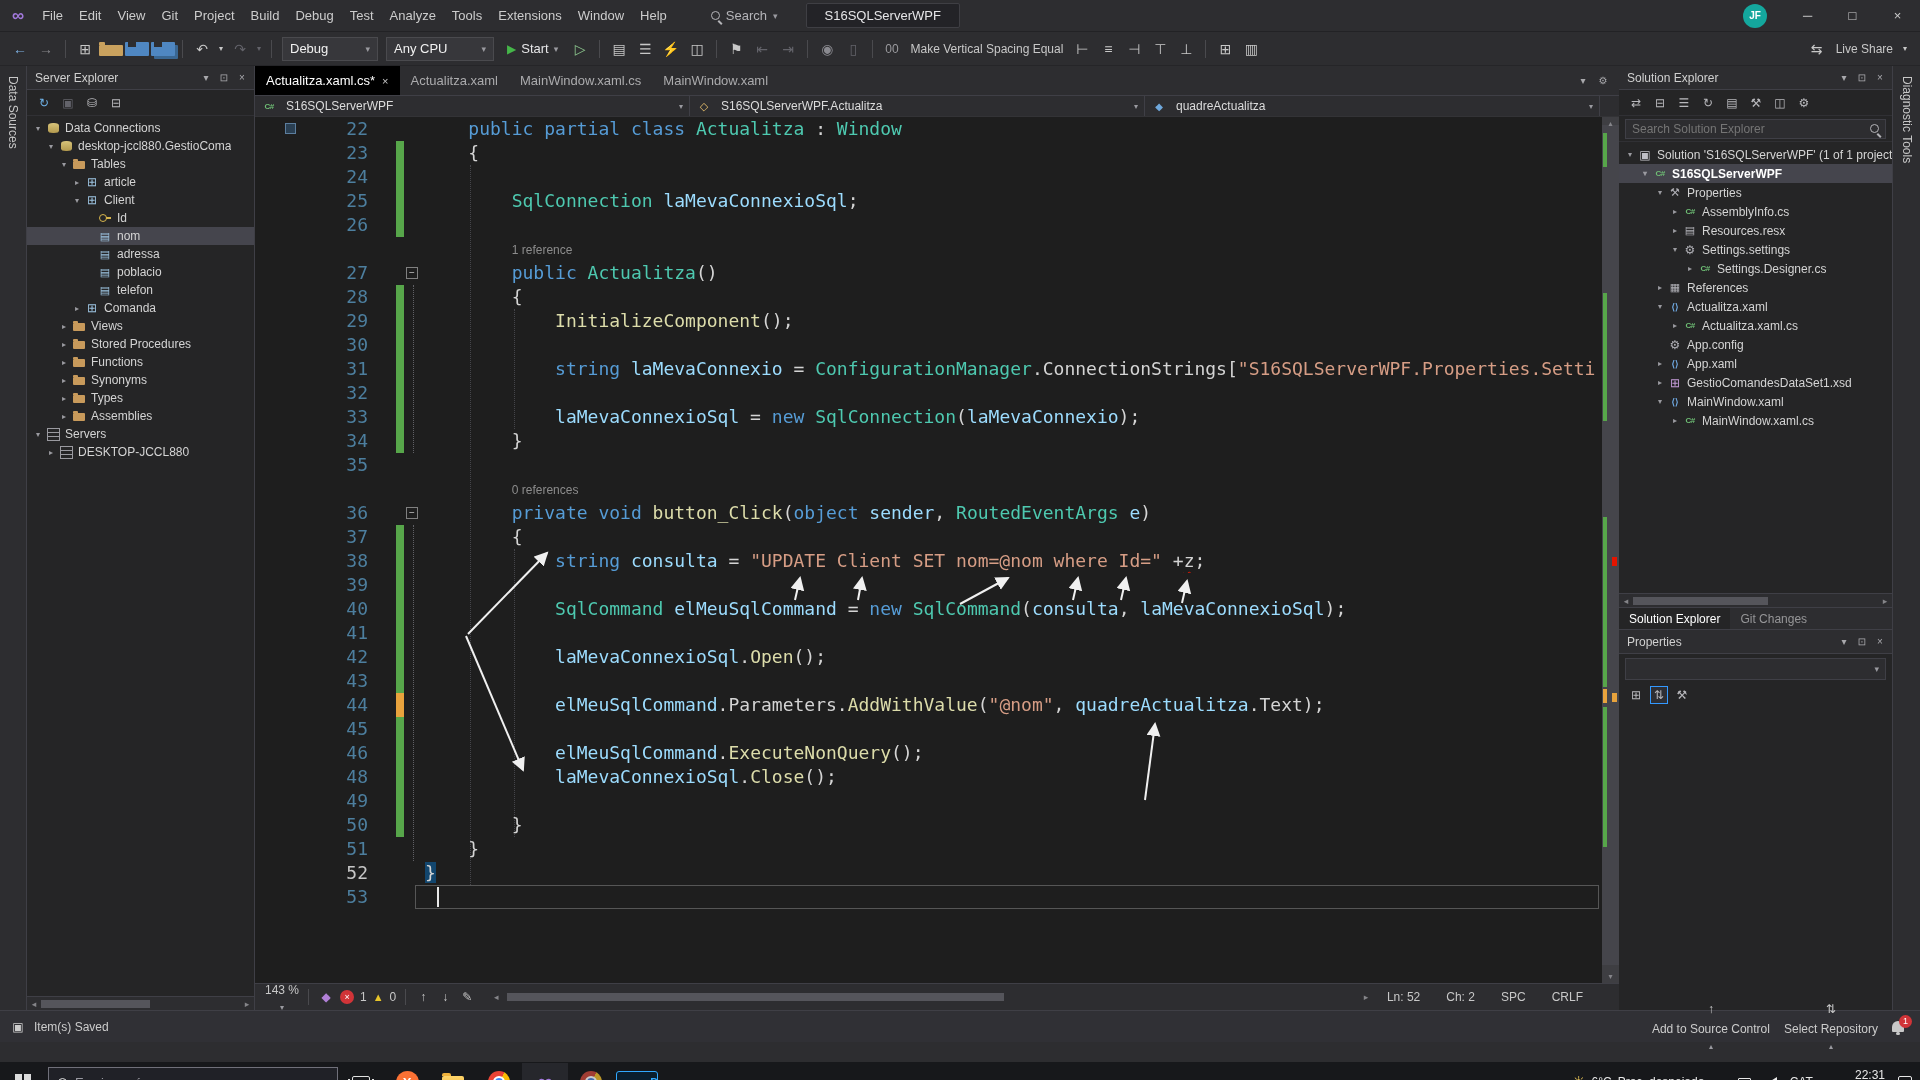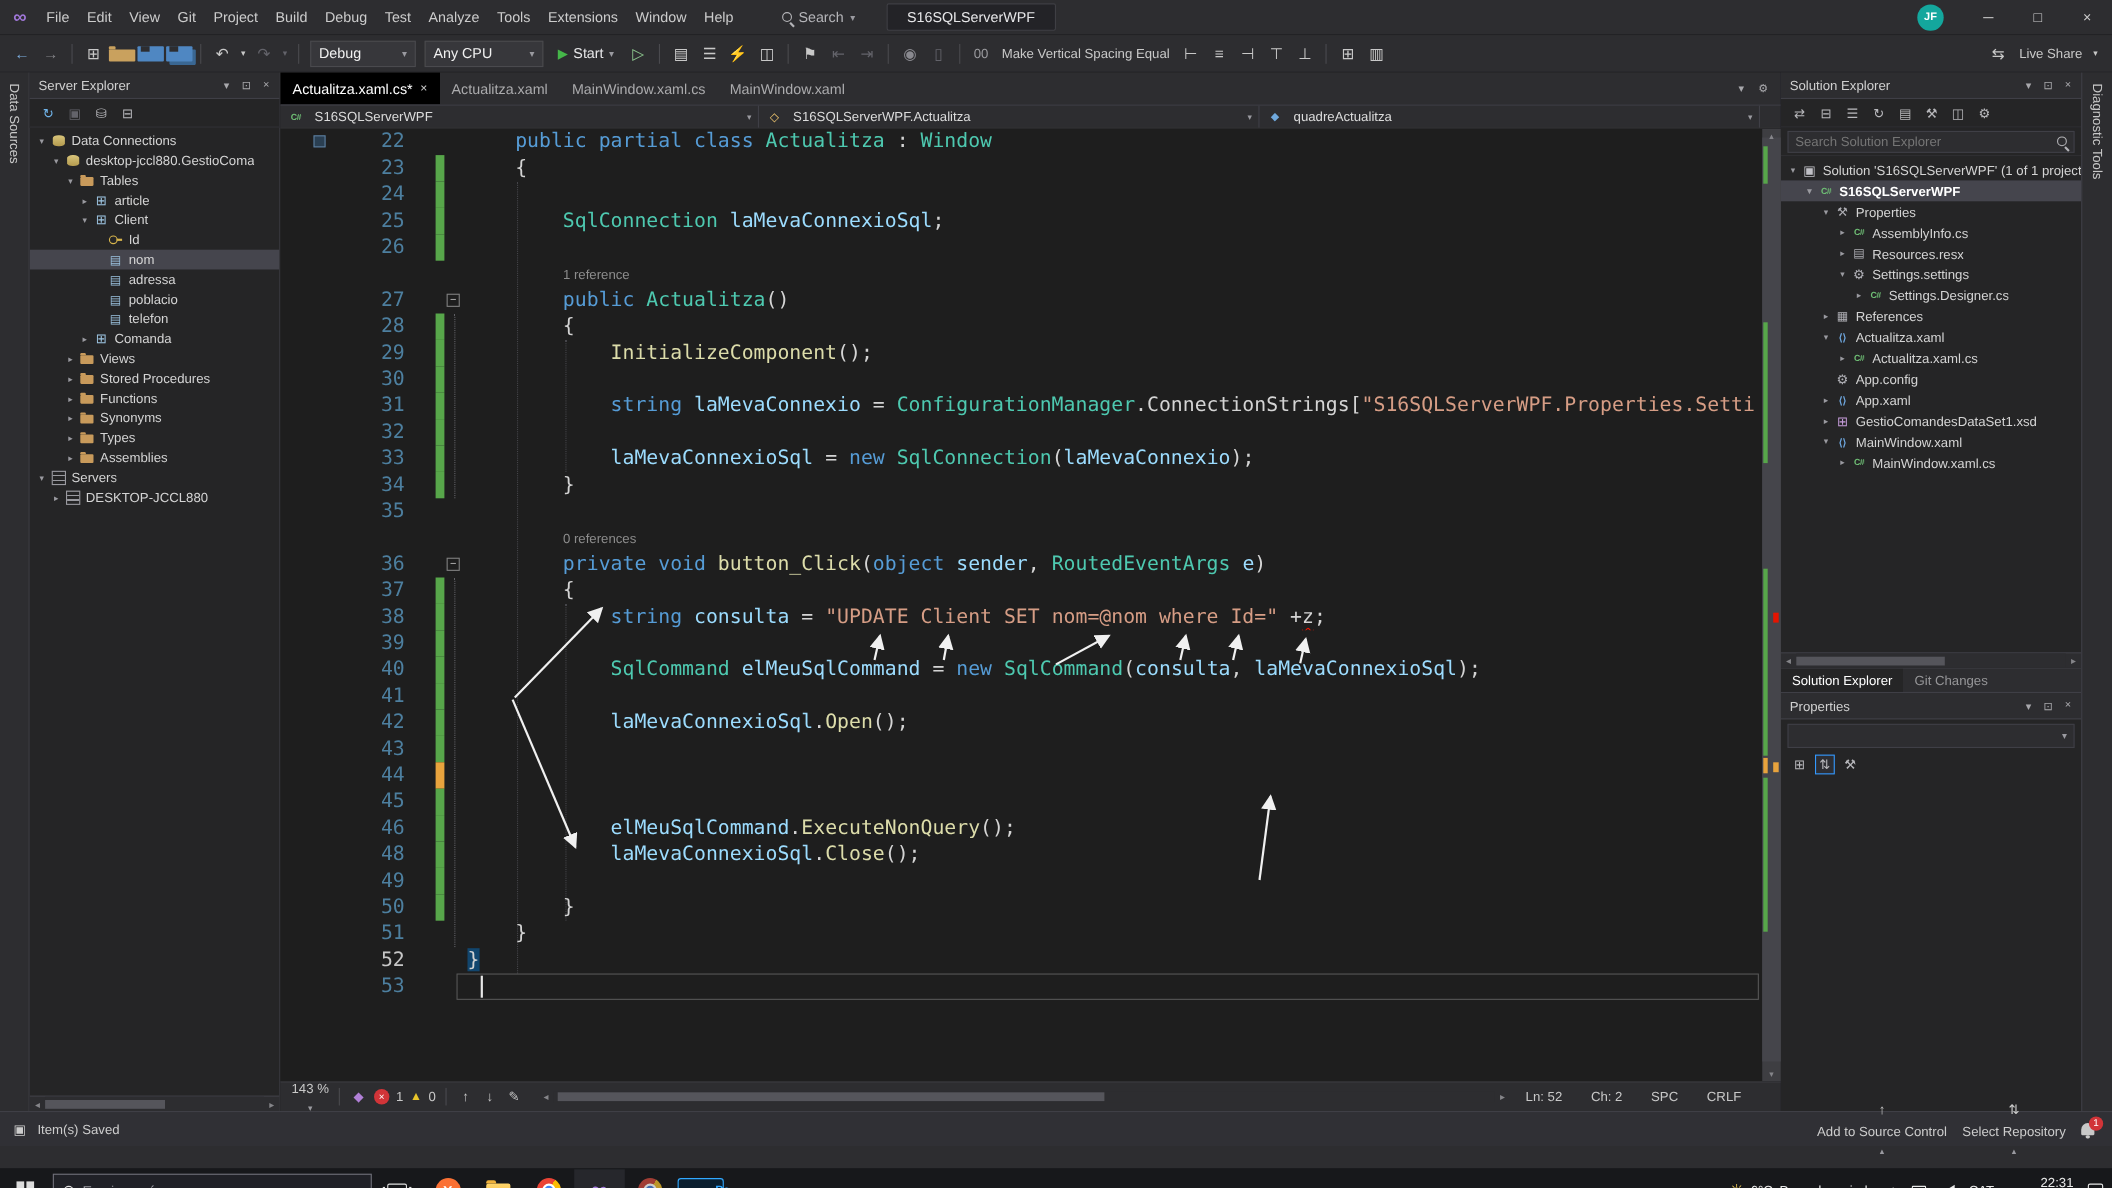--- a/index.html
+++ b/index.html
@@ -632,20 +632,21 @@
           <div class="crow">
             <div class="cnum">43</div>
             <div class="cbar g"></div>
             <div class="cfold"></div>
             <div class="ctext"></div>
           </div>
           <div class="crow">
             <div class="cnum">44</div>
             <div class="cbar o"></div>
             <div class="cfold"></div>
+            <div class="ctext"><span class="tk-id">            elMeuSqlCommand</span><span class="tk-pl">.Parameters.</span><span class="tk-me">AddWithValue</span><span class="tk-pl">(</span><span class="tk-st">"@nom"</span><span class="tk-pl">, </span><span class="tk-id">quadreActualitza</span><span class="tk-pl">.Text);</span></div>
           </div>
           <div class="crow">
             <div class="cnum">45</div>
             <div class="cbar g"></div>
             <div class="cfold"></div>
             <div class="ctext"></div>
           </div>
           <div class="crow">
             <div class="cnum">46</div>
             <div class="cbar g"></div>

